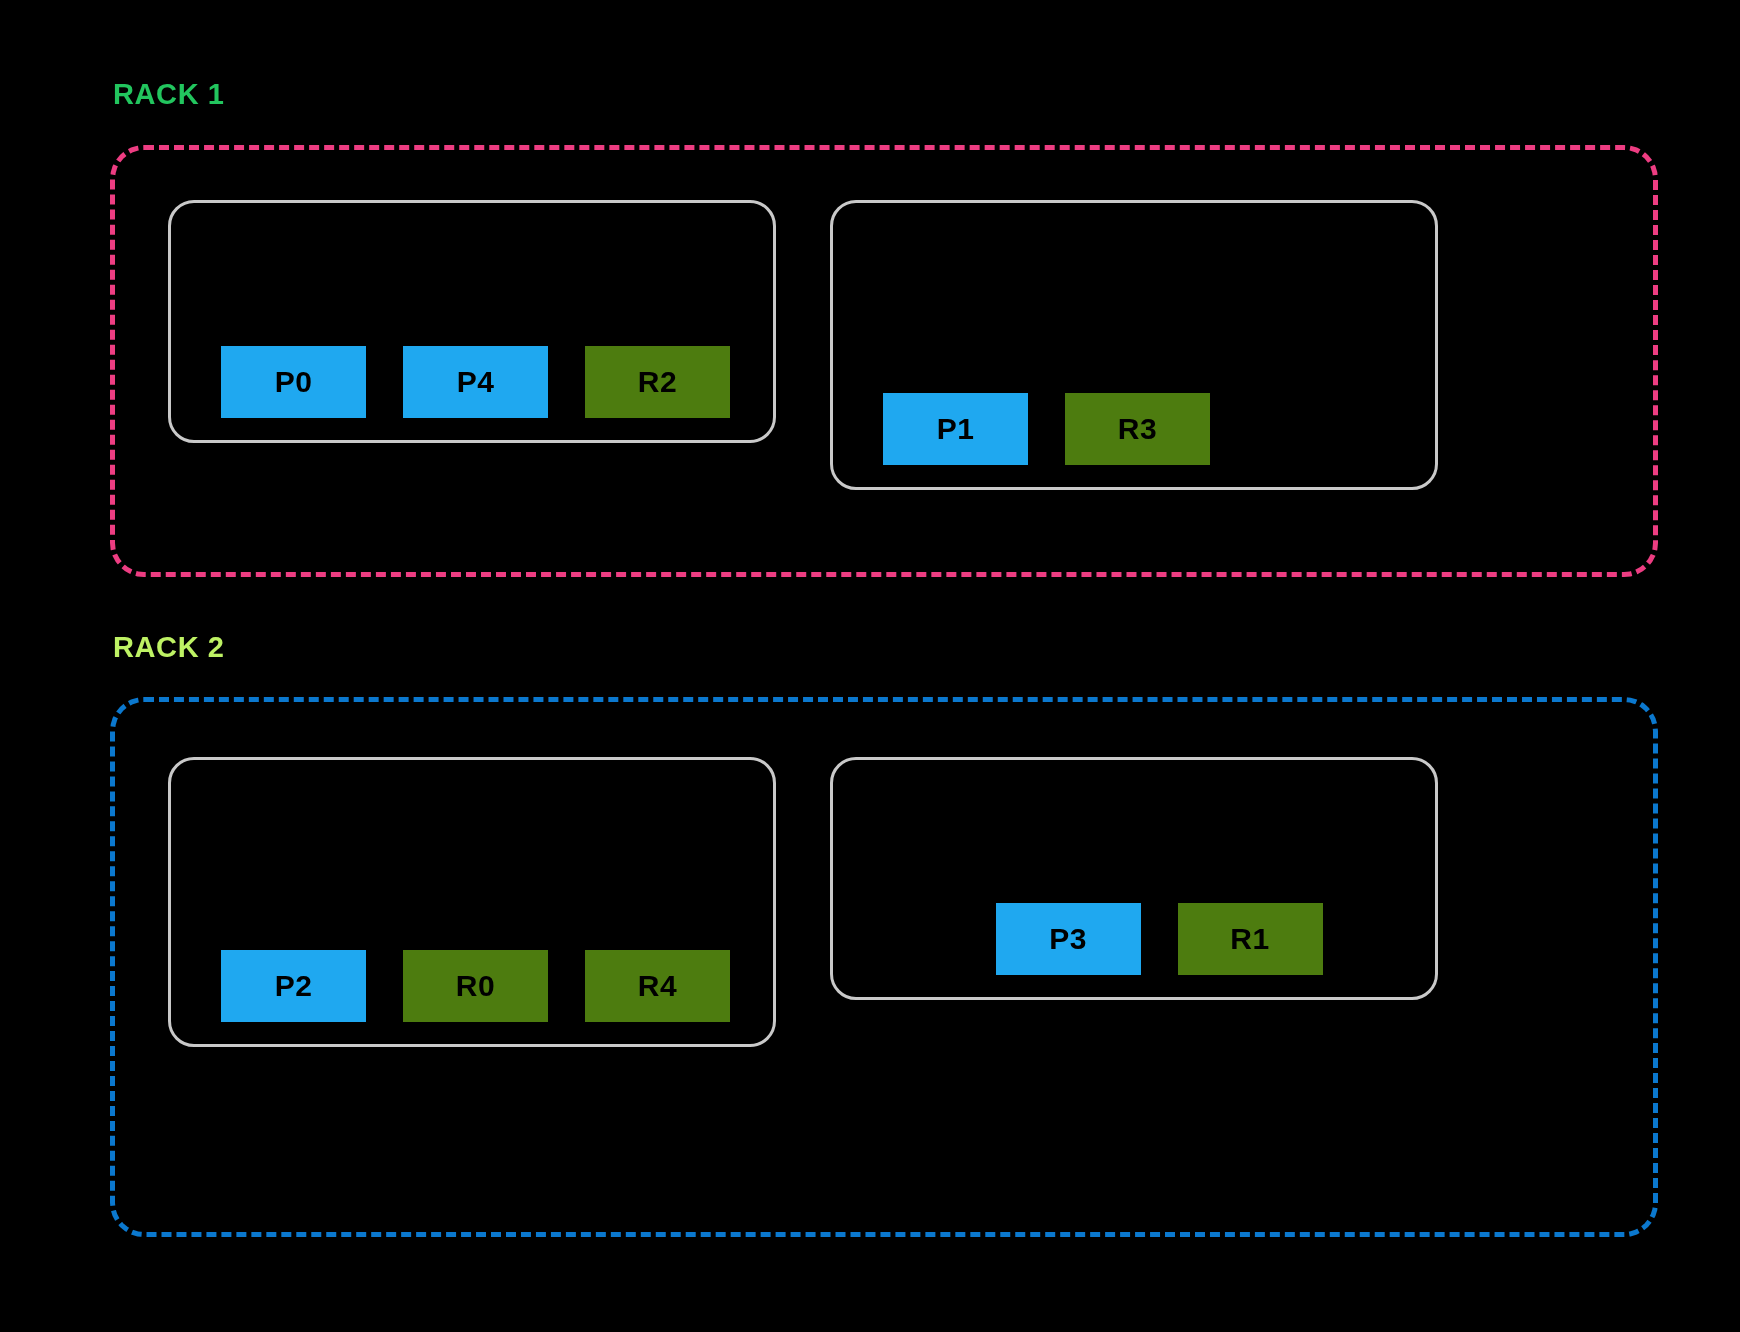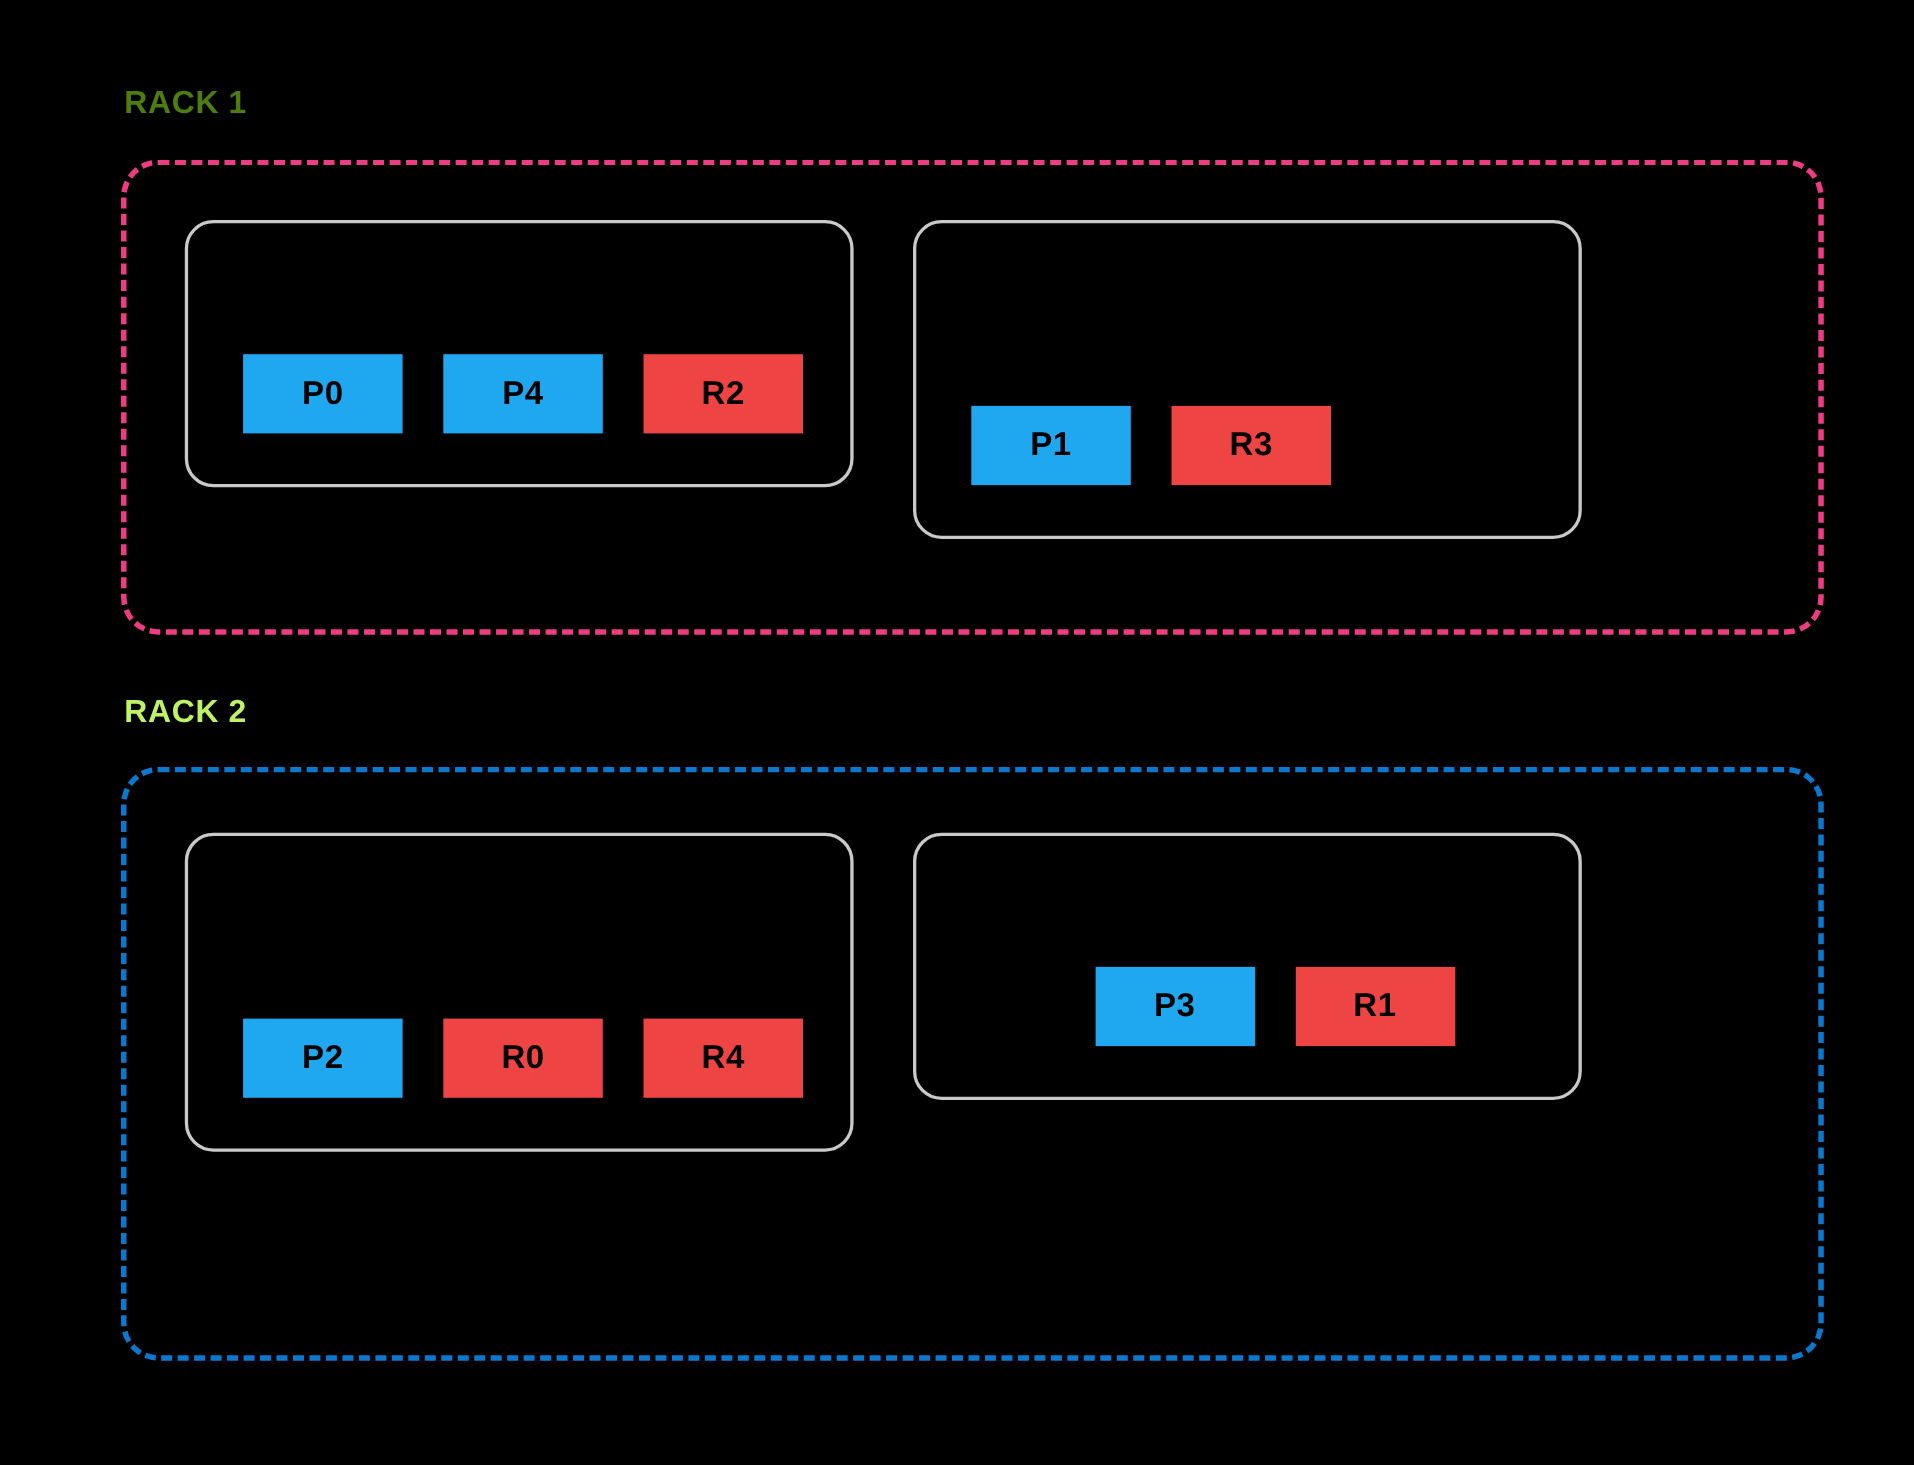--- a/index.html
+++ b/index.html
@@ -42,21 +42,21 @@
   .rack-boundary {
     position: absolute;
     box-sizing: border-box;
     border-style: dashed;
     border-width: 5px;
     border-radius: 34px;
     background: transparent;
   }
 
   
-  #rack-1 .rack-label { left: 113px; top: 80px; color: #4d7c0f; }
+  #rack-1 .rack-label { left: 113px; top: 80px; color: #22c55e; }
   #rack-1 .rack-boundary {
     left: 110px; top: 145px;
     width: 1548px; height: 432px;
     border-color: #ED3D82;
   }
 
   
   #rack-2 .rack-label { left: 113px; top: 633px; color: #bef264; }
   #rack-2 .rack-boundary {
     left: 110px; top: 697px;
@@ -74,21 +74,21 @@
     display: flex;
     align-items: flex-end;
     justify-content: flex-start;
   }
 
   .node-inner {
     display: flex;
     flex-direction: row;
     align-items: center;
     gap: 37px;
-    padding: 0 0 46px 50px;
+    padding: 0 0 22px 50px;
   }
 
   
   #rack-1 .node-a { left: 168px; top: 200px;  width: 608px; height: 243px; }
   #rack-1 .node-b { left: 830px; top: 200px;  width: 608px; height: 290px; }
 
   
   #rack-2 .node-a { left: 168px; top: 757px;  width: 608px; height: 290px; }
   #rack-2 .node-b { left: 830px; top: 757px;  width: 608px; height: 243px; justify-content: center; }
 
@@ -101,21 +101,21 @@
     justify-content: center;
     font-size: 30px;
     font-weight: 700;
     color: #000000;
     letter-spacing: 0.5px;
     line-height: 1;
     border-radius: 0;
     flex: 0 0 auto;
   }
   .chip.leader  { background: #1FA8F0; }
-  .chip.replica { background: #ef4444; }
+  .chip.replica { background: #4d7c0f; }
 </style>
 </head>
 <body>
 
 <div id="diagram">
 
   <div class="rack" id="rack-1">
     <div class="rack-label">RACK 1</div>
 
     <div class="rack-boundary"></div>

